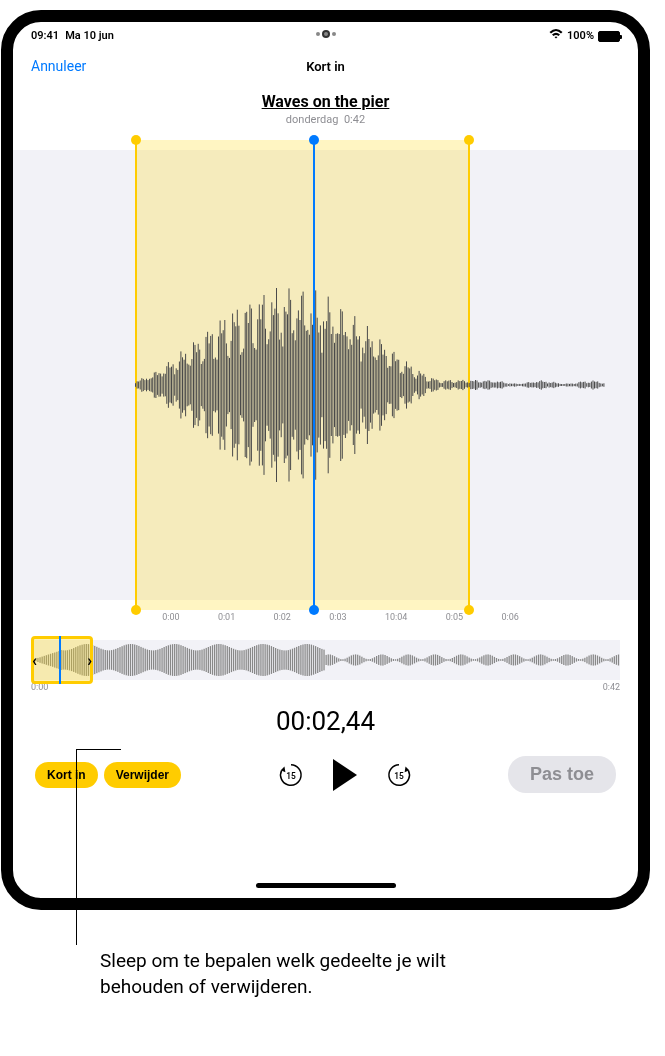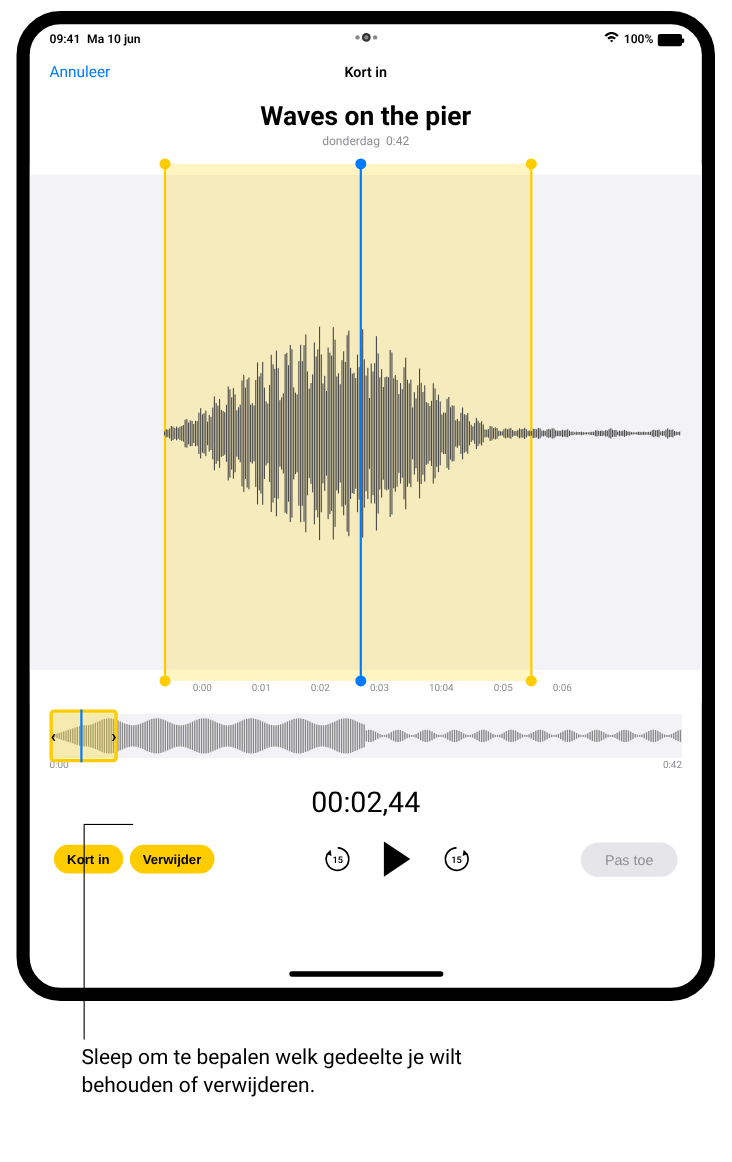--- a/index.html
+++ b/index.html
@@ -6,21 +6,21 @@
     body {
       font-family: -apple-system, BlinkMacSystemFont, "Segoe UI", Roboto, Helvetica, Arial, sans-serif;
       background: #fff;
       width: 665px;
       height: 1056px;
       position: relative;
     }
     .device-frame {
       position: absolute;
       top: 10px;
-      left: 15px;
+      left: 1px;
       right: 15px;
       height: 900px;
       border: 12px solid #000;
       border-radius: 40px;
       background: #fff;
       overflow: hidden;
     }
     .notch-dot {
       position: absolute;
       top: 8px;
@@ -59,21 +59,21 @@
       align-items: flex-end;
       padding: 14px 18px 8px;
       position: relative;
     }
     .nav-cancel { color: #007AFF; font-size: 14px; }
     .nav-title { position: absolute; left: 50%; transform: translateX(-50%); font-size: 13px; font-weight: 600; }
     .header {
       text-align: center;
       padding: 10px 0 6px;
     }
-    .recording-title { font-size: 24px; font-weight: 700; }
+    .recording-title { font-size: 16px; font-weight: 700; text-decoration: underline; }
     .recording-meta { font-size: 11px; color: #8e8e93; margin-top: 2px; }
     .waveform-container {
       position: relative;
       height: 490px;
       background: #fff;
       margin-top: 8px;
     }
     .waveform-bg {
       position: absolute;
       top: 10px;
@@ -202,23 +202,23 @@
       width: 0; height: 0;
       border-left: 24px solid #000;
       border-top: 16px solid transparent;
       border-bottom: 16px solid transparent;
     }
     .apply-btn {
       background: #e5e5ea;
       border: none;
       border-radius: 18px;
       padding: 8px 22px;
-      font-size: 13px;
+      font-size: 18px;
       color: #8e8e93;
-      font-weight: 400;
+      font-weight: 700;
     }
     .home-indicator {
       position: absolute;
       bottom: 10px;
       left: 50%;
       transform: translateX(-50%);
       width: 140px;
       height: 5px;
       background: #000;
       border-radius: 3px;
@@ -232,21 +232,21 @@
       background: #000;
     }
     .callout-line::before {
       content:'';
       position:absolute;
       top:-1px; left:0;
       width: 45px; height:1px; background:#000;
     }
     .callout-text {
       position: absolute;
-      left: 74px;
+      left: 100px;
       top: 948px;
       font-size: 19px;
       line-height: 1.35;
       max-width: 360px;
       color: #000;
     }
     .battery-icon {
       width: 22px;
       height: 11px;
       border: 1px solid #000;

